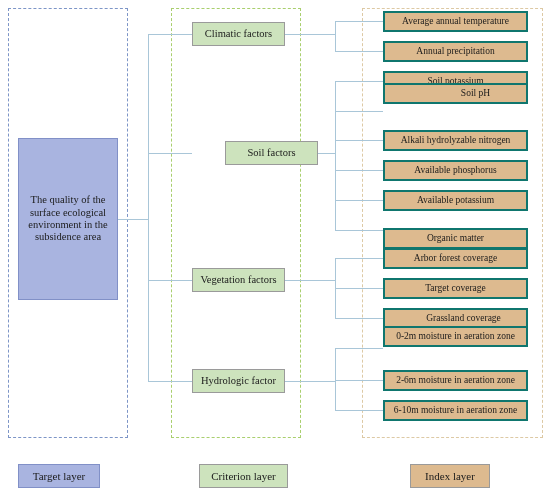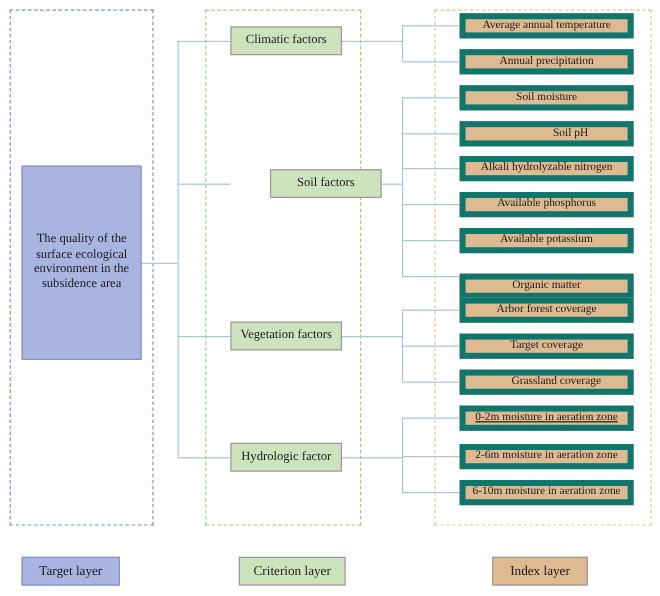--- a/index.html
+++ b/index.html
@@ -49,21 +49,21 @@
   }
   .node-criterion {
     left: 192px; top: 0; width: 93px; height: 24px;
     background: #cde3bd;
     border: 1px solid #9a9a9a;
     font-size: 10.5px;
   }
   .node-index {
     left: 383px; top: 0; width: 145px; height: 21px;
     background: #ddba8f;
-    border: 5px solid #0f766e;
+    border: 2px solid #0f766e;
     font-size: 9.5px;
   }
 
   
   .line {
     position: absolute;
     background: #a9c6d8;
   }
   .line-h { height: 1px; }
   .line-v { width: 1px; }
@@ -132,30 +132,30 @@
   <div id="criterion-nodes">
       <div class="node node-criterion" style="top: 22px;">Climatic factors</div>
       <div class="node node-criterion" style="top: 141px; margin-left: 33px;">Soil factors</div>
       <div class="node node-criterion" style="top: 268px;">Vegetation factors</div>
       <div class="node node-criterion" style="top: 369px;">Hydrologic factor</div>
     </div>
 
   <div id="index-nodes">
       <div class="node node-index" style="top: 11px;">Average annual temperature</div>
       <div class="node node-index" style="top: 41px;">Annual precipitation</div>
-      <div class="node node-index" style="top: 71px;">Soil moisture</div>
-      <div class="node node-index" style="top: 101px; padding-left: 40px;">Soil pH</div>
+      <div class="node node-index" style="top: 71px;">Soil potassium</div>
+      <div class="node node-index" style="top: 83px; padding-left: 40px;">Soil pH</div>
       <div class="node node-index" style="top: 130px;">Alkali hydrolyzable nitrogen</div>
       <div class="node node-index" style="top: 160px;">Available phosphorus</div>
       <div class="node node-index" style="top: 190px;">Available potassium</div>
       <div class="node node-index" style="top: 228px;">Organic matter</div>
       <div class="node node-index" style="top: 248px;">Arbor forest coverage</div>
       <div class="node node-index" style="top: 278px;">Target coverage</div>
       <div class="node node-index" style="top: 308px; padding-left: 16px;">Grassland coverage</div>
-      <div class="node node-index" style="top: 338px; text-decoration: underline;">0-2m moisture in aeration zone</div>
+      <div class="node node-index" style="top: 326px;">0-2m moisture in aeration zone</div>
       <div class="node node-index" style="top: 370px;">2-6m moisture in aeration zone</div>
       <div class="node node-index" style="top: 400px;">6-10m moisture in aeration zone</div>
     </div>
 
   <div class="legend-item legend-criterion">Criterion layer</div>
   <div class="legend-item legend-target">Target layer</div>
   <div class="legend-item legend-index">Index layer</div>
 
 </div>
 

